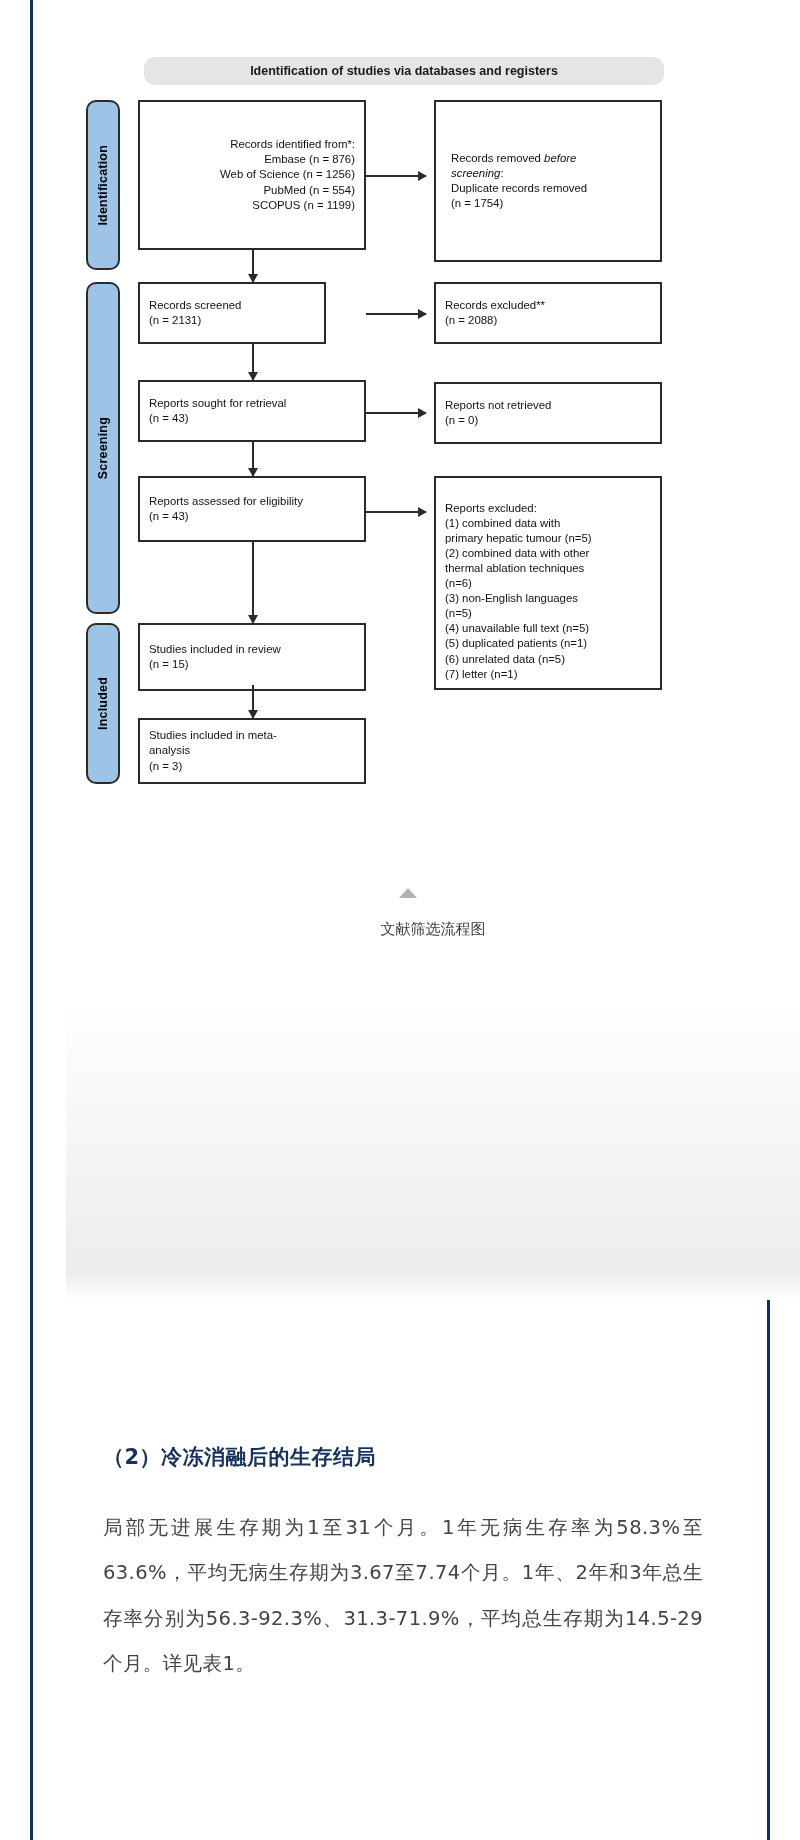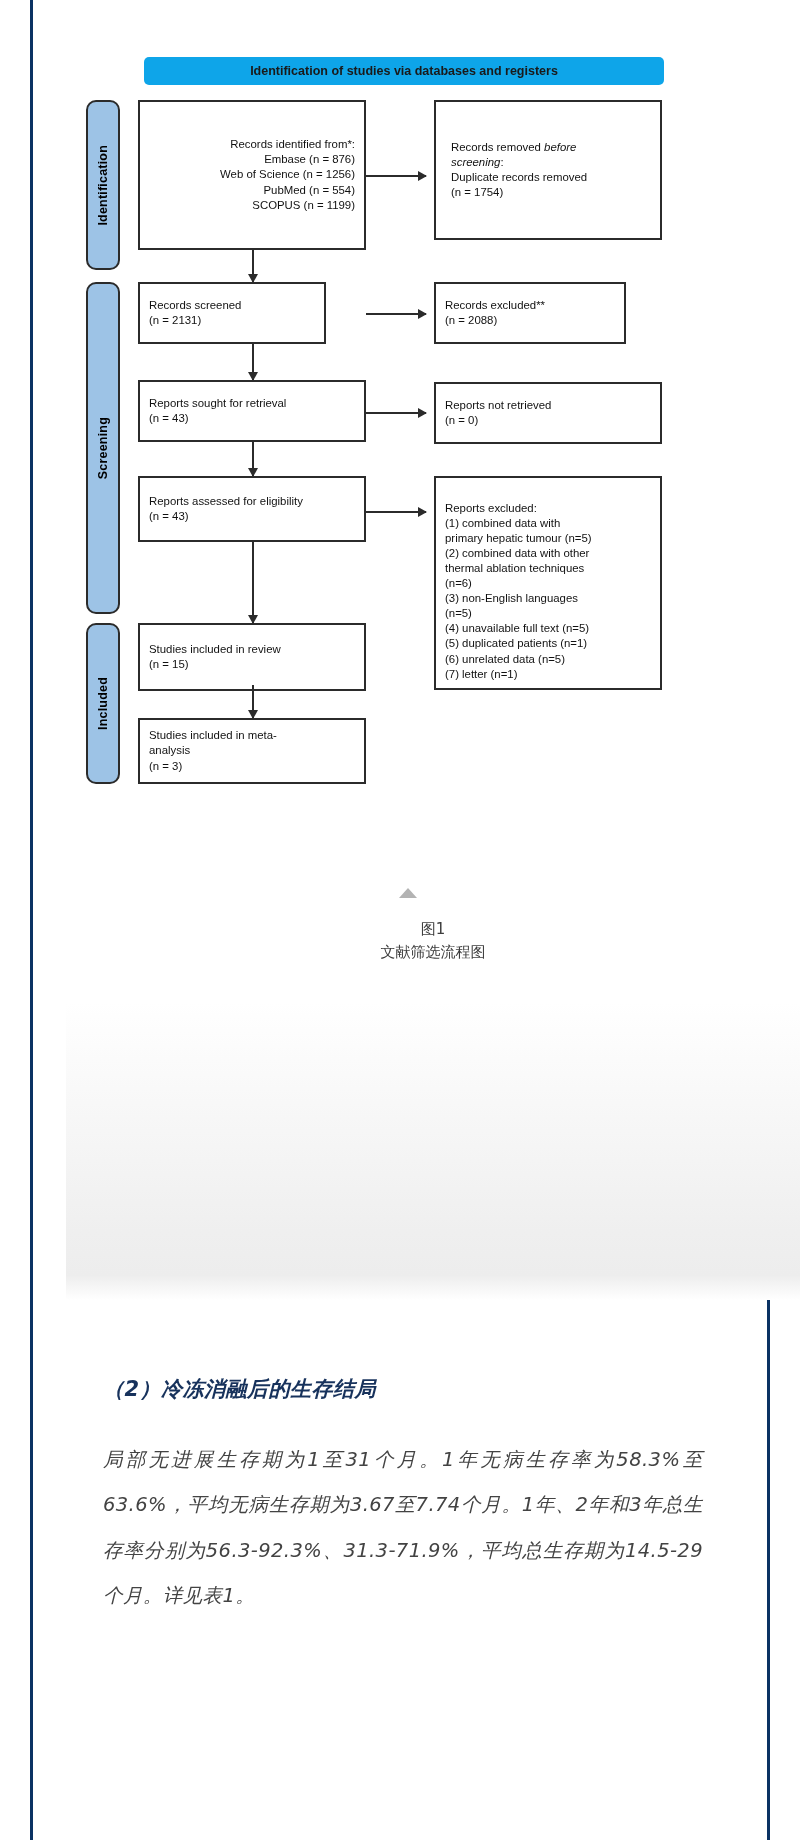--- a/index.html
+++ b/index.html
@@ -47,22 +47,22 @@
   .phase-band span {
     writing-mode: vertical-rl;
     transform: rotate(180deg);
     font-size: 12.5px; font-weight: bold; color: #000;
     letter-spacing: 0.2px;
     white-space: nowrap;
   }
 
   .banner {
     position: absolute;
-    background: #0ea5e9;
-    border-radius: 5px;
+    background: #e5e5e5;
+    border-radius: 11px;
     display: flex; align-items: center; justify-content: center;
     font-size: 12.5px; font-weight: bold; color: #1a1a1a;
   }
 
   .node {
     position: absolute;
     background: #ffffff;
     border: 2px solid #2b2b2b;
     padding: 8px 9px;
     font-size: 11.4px;
@@ -100,24 +100,23 @@
   #fig-caption {
     position: absolute; left: 0; top: 918px; width: 734px;
     text-align: center;
     font-family: "DejaVu Sans", sans-serif;
     font-size: 15px; line-height: 1.55; color: #3d3d3d;
   }
 
   
   #body-text {
     position: absolute;
-    left: 70px; top: 1375px; width: 600px;
+    left: 70px; top: 1443px; width: 600px;
     font-family: "DejaVu Sans", sans-serif;
     color: #3a3a3a;
-    font-style: italic;
   }
   #section-heading {
     font-size: 21px; font-weight: bold; color: #17325c;
     letter-spacing: 0.5px; margin-bottom: 34px;
   }
   #paragraph {
     font-size: 19.5px; line-height: 2.33; color: #434343;
     text-align: justify; text-align-last: left;
     letter-spacing: 0.4px;
   }
@@ -146,21 +145,21 @@
       <div class="banner" style="left:78px; top:57px; width:520px; height:28px;">Identification of studies via databases and registers</div>
 
       <div class="node vc" style="left:72px; top:100px; width:228px; height:150px;text-align:right;">
         <div class="inner">Records identified from*:
     Embase (n = 876)
     Web of Science (n = 1256)
     PubMed (n = 554)
     SCOPUS (n = 1199)</div>
       </div>
 
-      <div class="node vc" style="left:368px; top:100px; width:228px; height:140px;padding-left:15px;">
+      <div class="node vc" style="left:368px; top:100px; width:228px; height:162px;padding-left:15px;">
         <div class="inner"><span>Records removed </span><i>before</i>
 <i>screening</i><span>:
     Duplicate records removed
     (n = 1754)</span></div>
       </div>
 
       <div class="arrow-h" style="left:300px; top:175px; width:60px;">
         <div class="shaft"></div>
           <div class="head"></div>
       </div>
@@ -168,21 +167,21 @@
       <div class="arrow-v" style="left:186px; top:250px; height:32px;">
         <div class="shaft"></div>
           <div class="head"></div>
       </div>
 
       <div class="node vc" style="left:72px; top:282px; width:188px; height:62px;">
         <div class="inner">Records screened
 (n = 2131)</div>
       </div>
 
-      <div class="node vc" style="left:368px; top:282px; width:192px; height:62px;">
+      <div class="node vc" style="left:368px; top:282px; width:228px; height:62px;">
         <div class="inner">Records excluded**
 (n = 2088)</div>
       </div>
 
       <div class="arrow-h" style="left:300px; top:313px; width:60px;">
         <div class="shaft"></div>
           <div class="head"></div>
       </div>
 
       <div class="arrow-v" style="left:186px; top:344px; height:36px;">
@@ -254,21 +253,20 @@
         <div class="inner">Studies included in meta-
 analysis
 (n = 3)</div>
       </div>
 
     </div>
 
     <div id="collapse-caret"></div>
 
     <div id="fig-caption">
-      <div>图1</div>
       <div>文献筛选流程图</div>
     </div>
 
     <div id="figure-fade"></div>
   </div>
 
   <div id="body-text">
     <div id="section-heading">（2）冷冻消融后的生存结局</div>
     <div id="paragraph">局部无进展生存期为1至31个月。1年无病生存率为58.3%至63.6%，平均无病生存期为3.67至7.74个月。1年、2年和3年总生存率分别为56.3-92.3%、31.3-71.9%，平均总生存期为14.5-29个月。详见表1。</div>
   </div>

